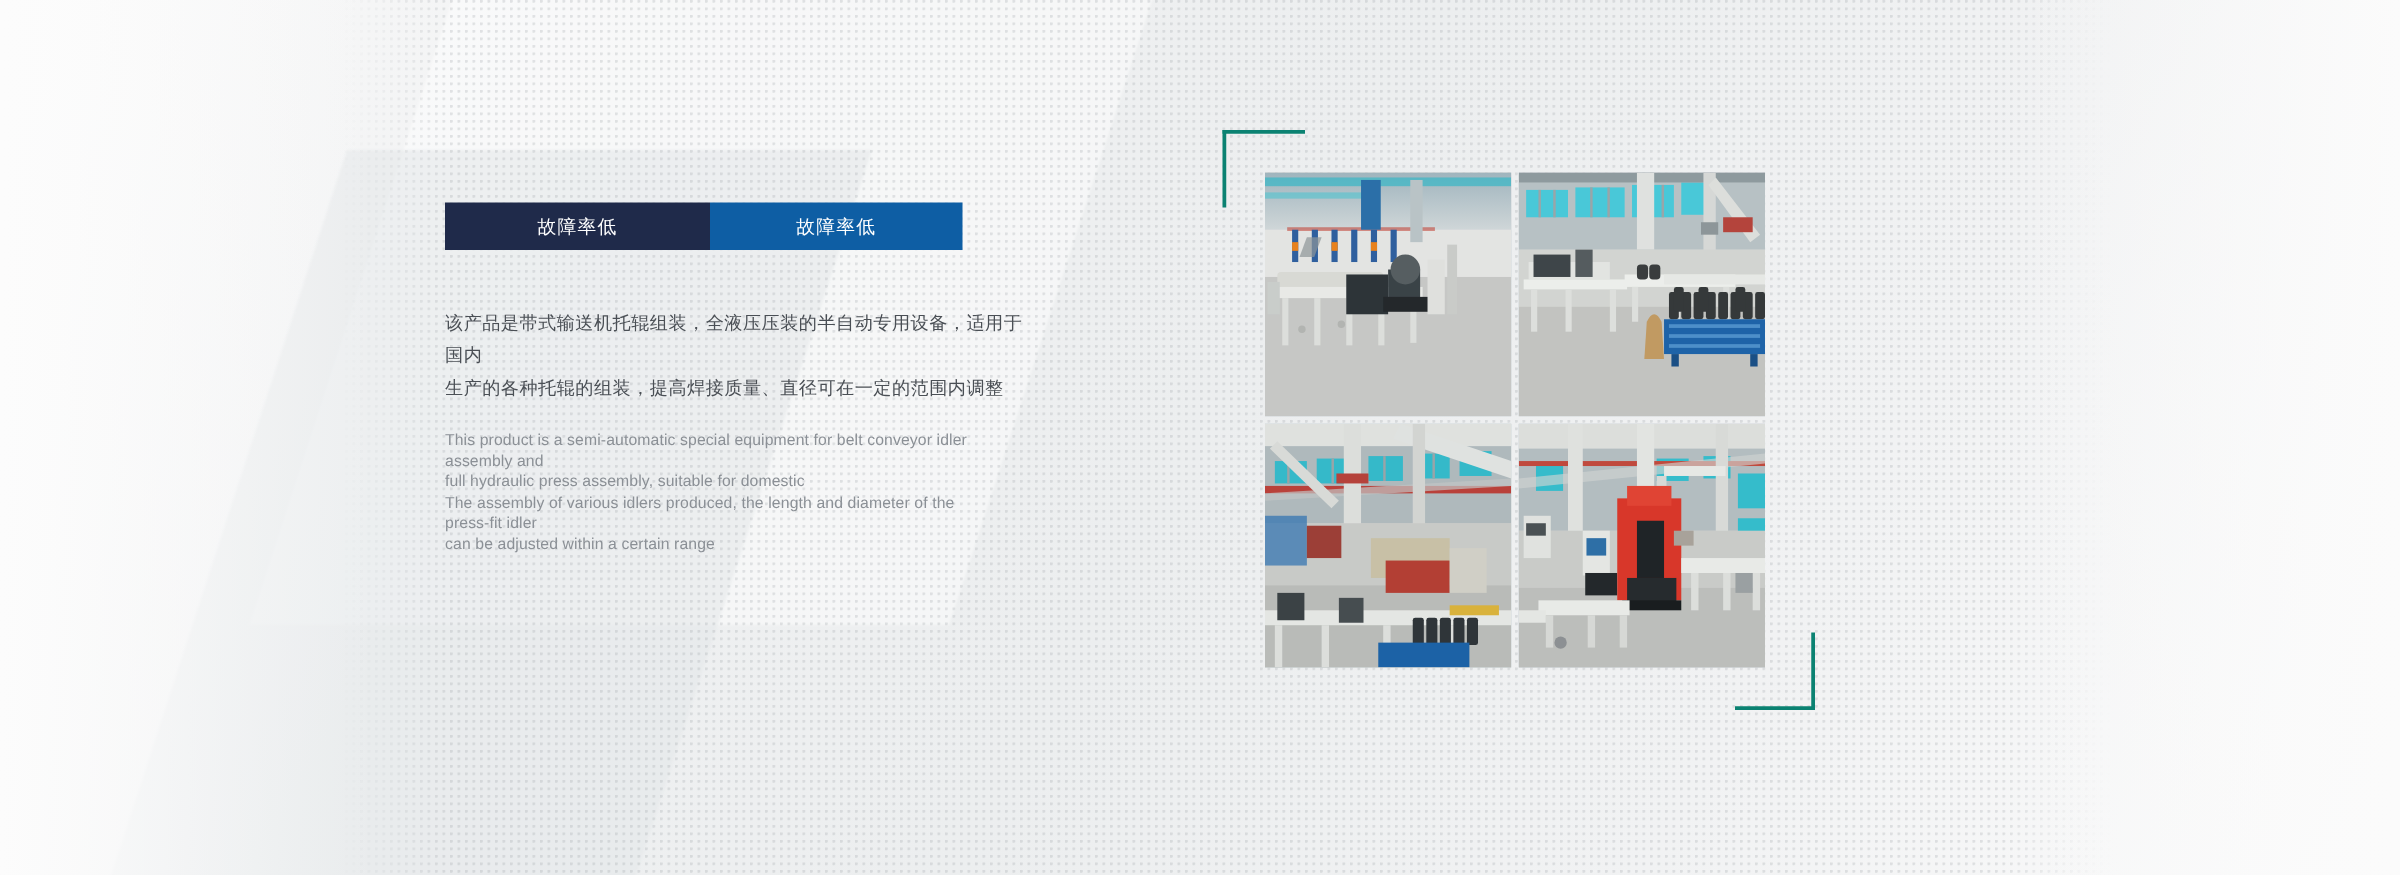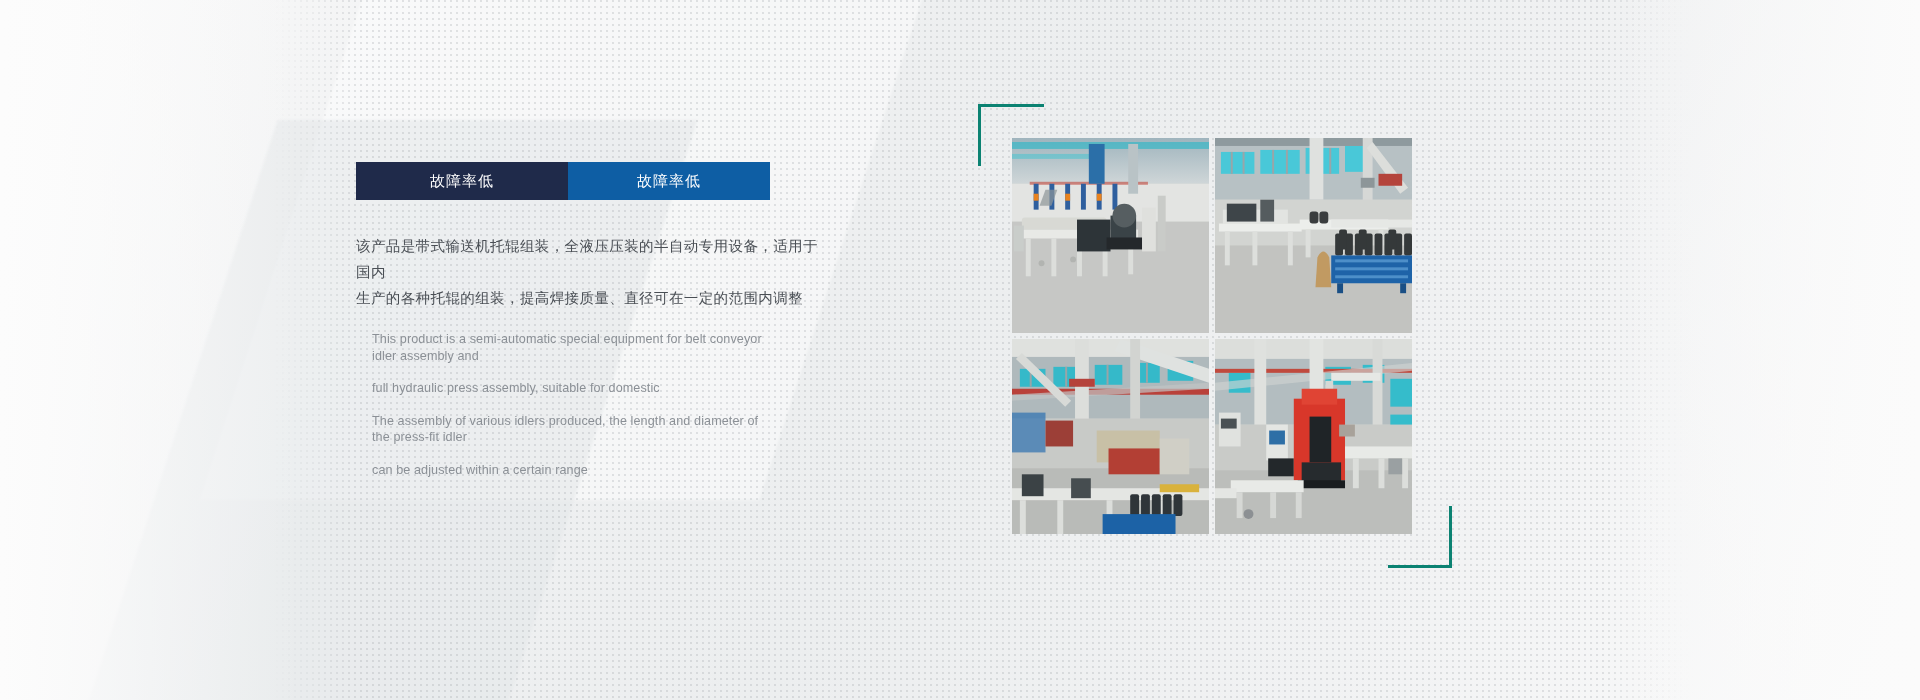--- a/index.html
+++ b/index.html
@@ -74,36 +74,36 @@
     font-size:15px;
     letter-spacing:1px;
     font-weight:400;
     white-space:nowrap;
   }
   .badge.b0{ background:#1f2a4a; flex-grow:1.07; }
   .badge.b1{ background:#0e5ea4; flex-grow:1.0; }
   .badge.b2{ background:#3ab9bd; flex-grow:1.07; }
 
   .desc-cn{
-    margin-top:33px;
+    margin-top:46px;
     font-size:14.5px;
     line-height:26px;
     color:#4a4f55;
     letter-spacing:.4px;
     width:470px;
   }
   .desc-en{
     margin-top:20px;
     font-size:12.6px;
     line-height:16.5px;
     color:#8b9096;
     width:430px;
     letter-spacing:.1px;
   }
-  .desc-en p{ margin:16px; }
+  .desc-en p{ margin:0; }
 
   
   .gallery{
     position:absolute;
     left:1012px; top:138px;
     width:400px; height:396px;
   }
   .grid{
     position:absolute; inset:0;
     display:grid;

